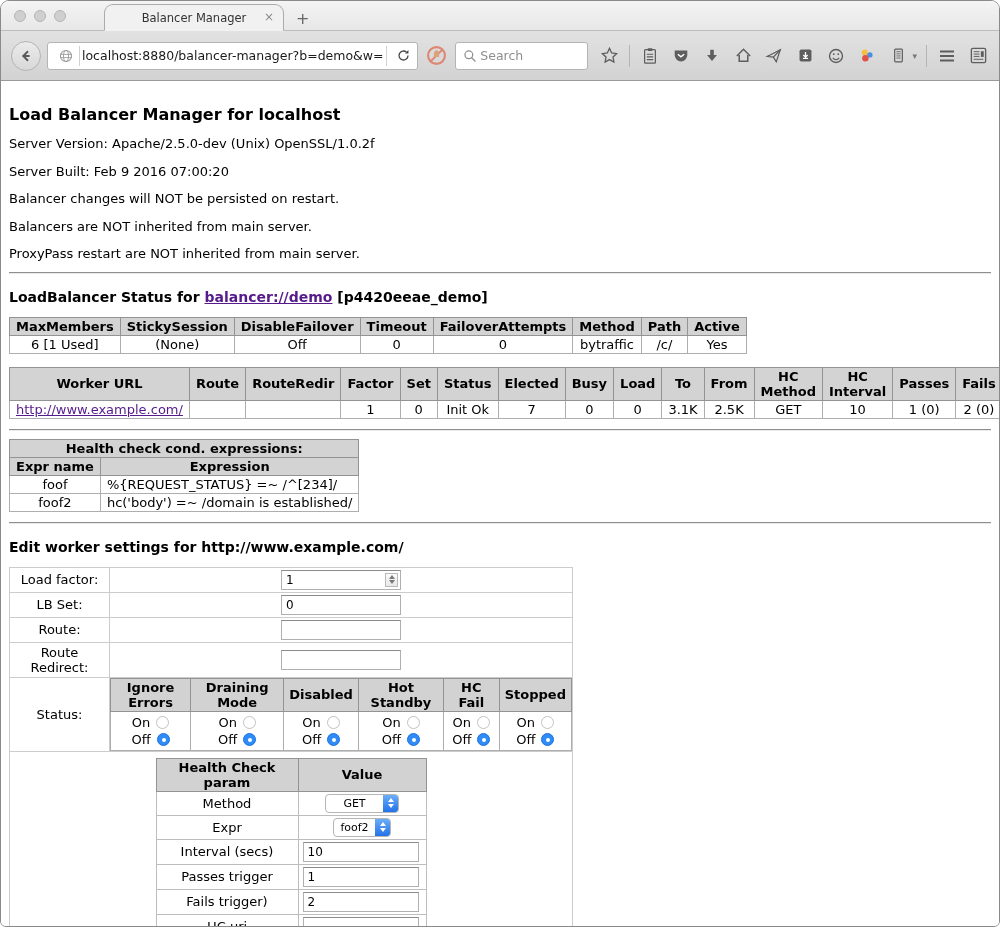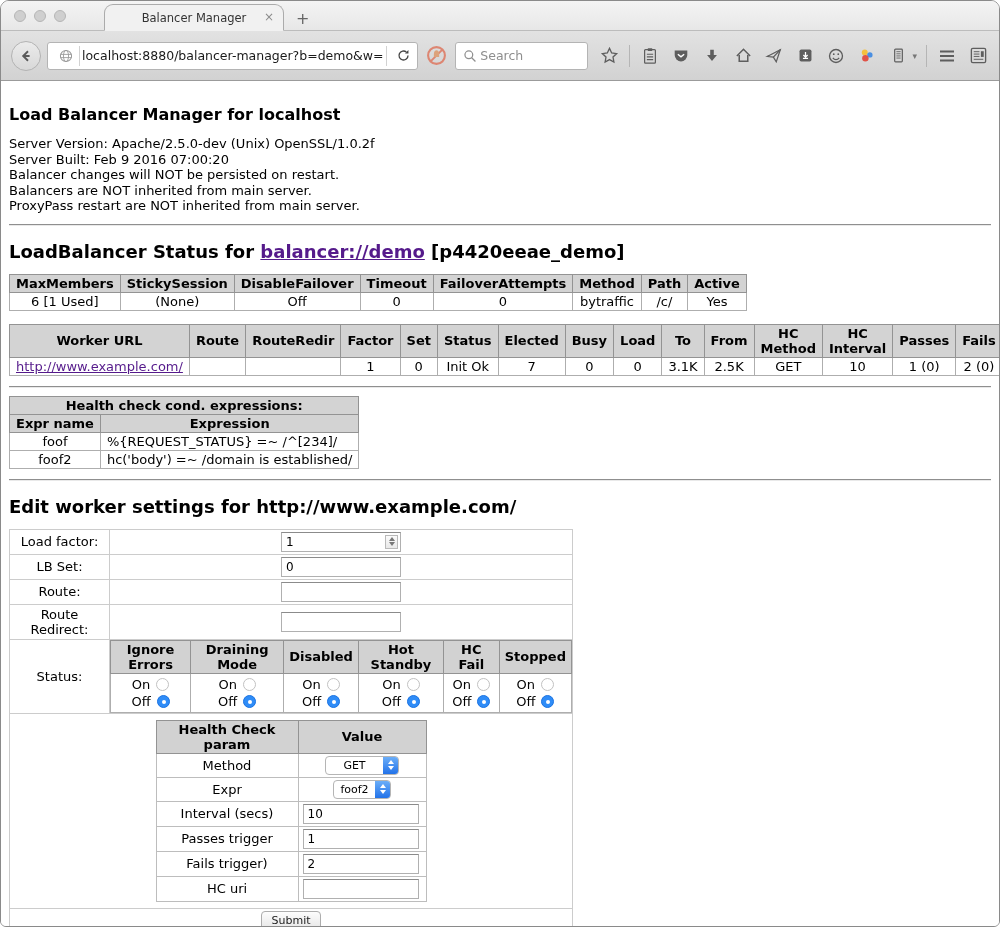--- a/index.html
+++ b/index.html
@@ -39,23 +39,23 @@
   .searchbar input::placeholder { color:#8e8e8e; }
   .tbicons { display:flex; align-items:center; margin-left:10px; gap:9px; }
   .tbico { width:22px; height:22px; display:flex; align-items:center; justify-content:center; }
   .tbsep { width:1px; height:22px; background:#b5b5b5; }
   .caret { font-size:9px; color:#777; margin-left:-6px; }
 
   
   .content { padding:2px 8px 0 8px; background:#fff; height:846px; overflow:hidden;
              font-size:13px; color:#000; }
   h1.ptitle { font-size:16px; margin:22px 0 12px 0; font-weight:bold; }
-  .info-lines div { line-height:15.5px; }
+  .info-lines div { line-height:15.5px;margin-top:12px; }
   hr.rule { border:none; border-top:1px solid #8f8f8f; border-bottom:1px solid #e9e9e9; margin:10px 0 8px 0; }
-  h3.sect { font-size:18px; font-weight:bold; margin:15px 0 12px 0; }
+  h3.sect { font-size:14px; font-weight:bold; margin:15px 0 12px 0; }
   a.vlink { color:#551a8b; text-decoration:underline; }
 
   table.data { border-collapse:collapse; font-size:13px; border:1px solid #8f8f8f; }
   table.data th { background:#d3d3d3; border:1px solid #939393; padding:1px 6px; font-weight:bold; text-align:center; }
   table.data td { border:1px solid #aeaeae; padding:1px 6px; text-align:center; background:#fff; }
   .t-params { min-width:615px; }
   .t-workers { width:984px; margin-top:13px; }
   .t-expr td.exprcell { text-align:left; }
 
   

